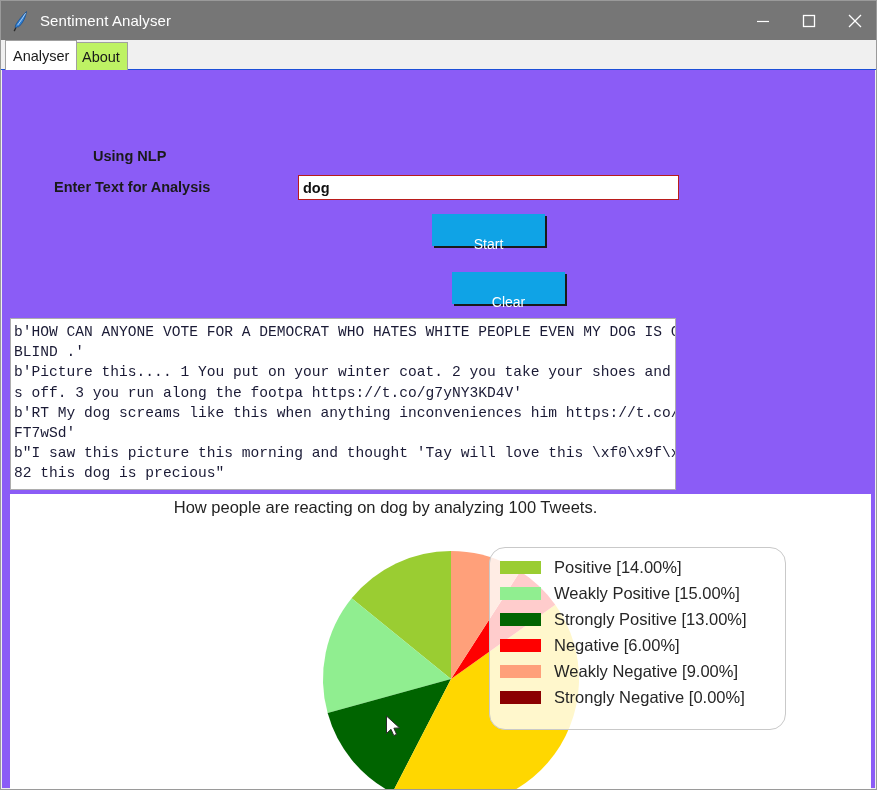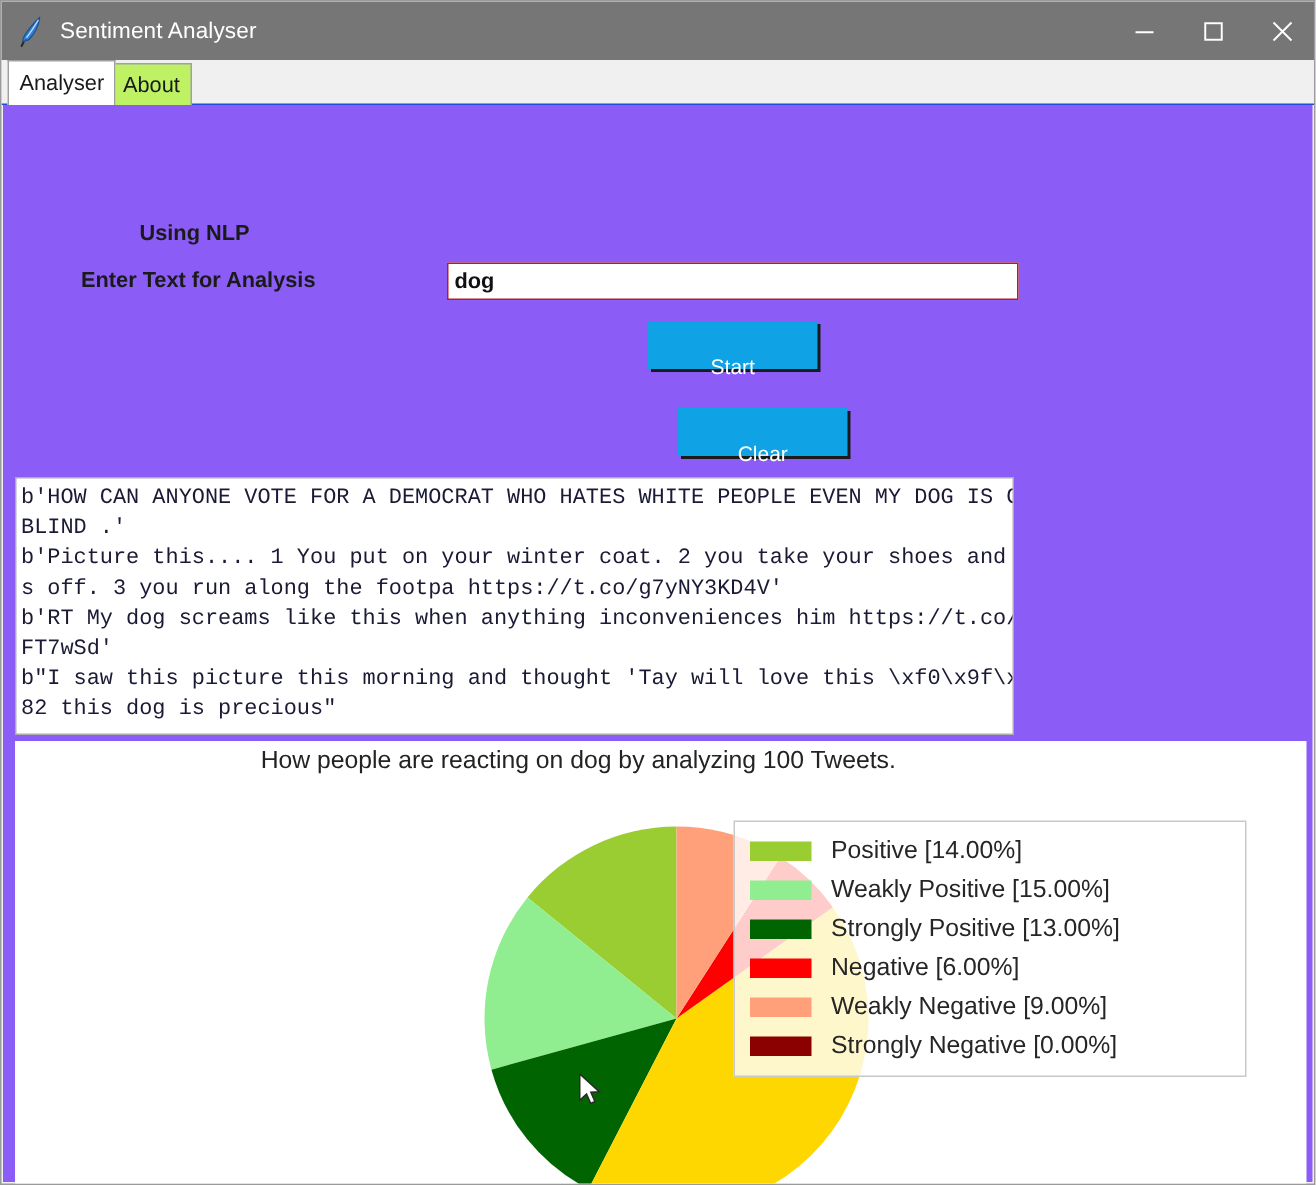--- a/index.html
+++ b/index.html
@@ -206,26 +206,26 @@
   }
   #pie-svg {
     position: absolute;
     left: 0;
     top: 0;
   }
   #legend-box {
     position: absolute;
     left: 479px;
     top: 53px;
-    width: 342px;
+    width: 297px;
     box-sizing: border-box;
     background: rgba(255,255,255,0.80);
     border: 1px solid #c9c9c9;
-    border-radius: 0;
-    padding: 6px 10px 7px 10px;
+    border-radius: 16px;
+    padding: 6px 10px 19px 10px;
   }
   .legend-row {
     display: flex;
     align-items: center;
     height: 26px;
   }
   .legend-swatch {
     width: 41px;
     height: 13px;
     flex: 0 0 auto;

